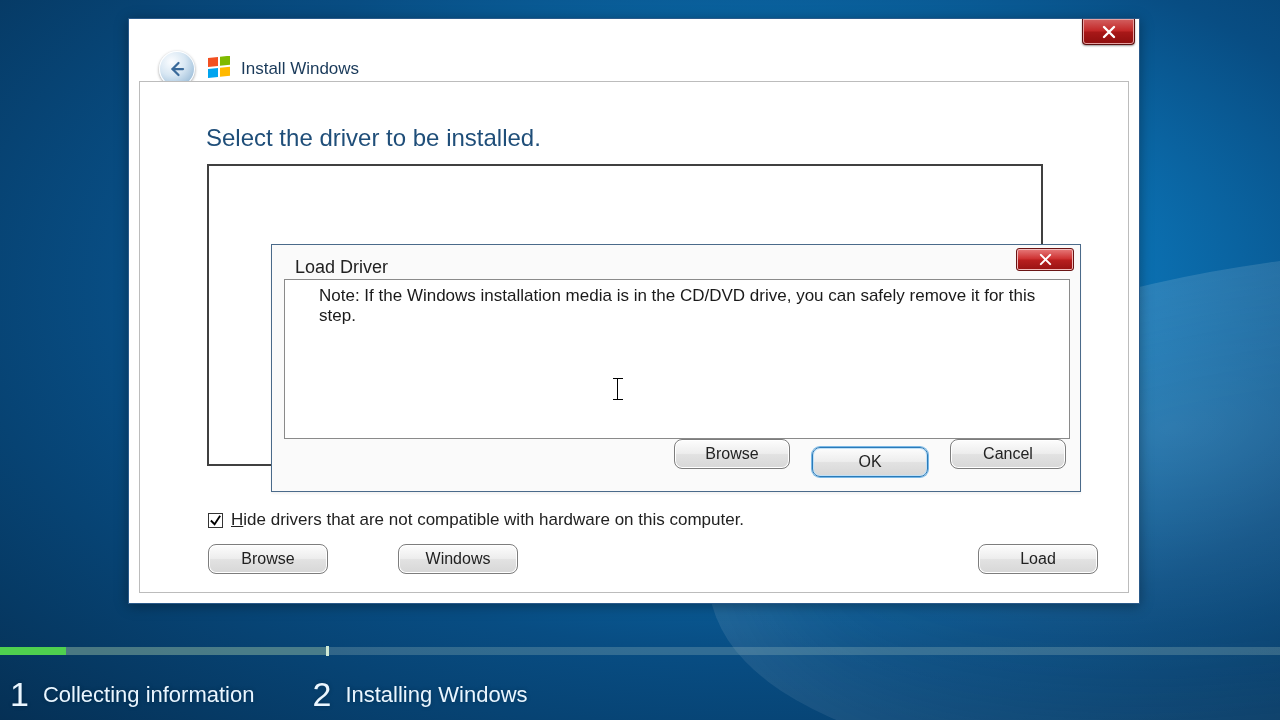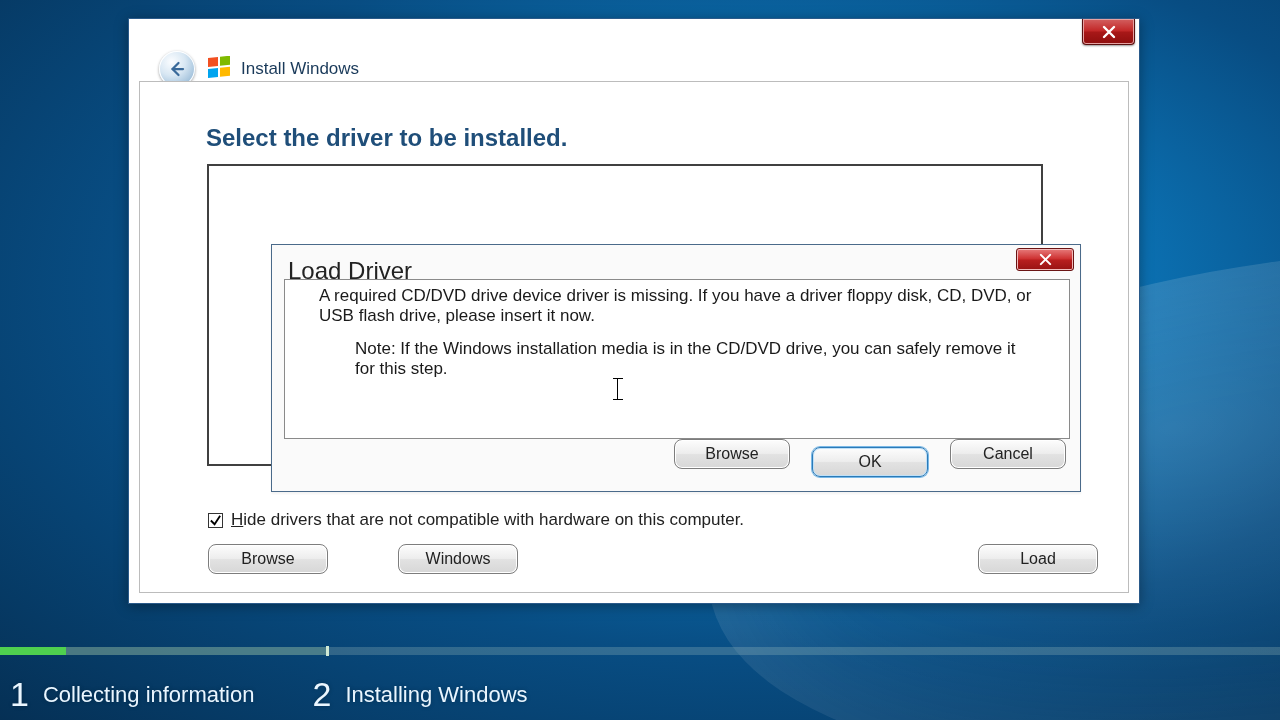--- a/index.html
+++ b/index.html
@@ -46,21 +46,21 @@
   }
   .win-title {
     position:absolute; left:97px; top:40px; font-size:17px; color:#1a3a5a;
   }
   .page-body {
     position:absolute; left:10px; top:62px; right:10px; bottom:10px;
     border:1px solid #bcbcbc; background:#fff;
   }
   .page-heading {
     position:absolute; left:66px; top:42px;
-    font-size:24px; color:#1f4e79; font-weight:700;
+    font-size:24px; color:#1f4e79; font-weight:400;
   }
   .driver-list {
     position:absolute; left:67px; top:82px; width:836px; height:302px;
     border:2px solid #404040; background:#fff;
   }
   .hide-check {
     position:absolute; left:68px; top:428px; display:flex; align-items:center; gap:8px;
     font-size:17px; color:#222;
   }
   .hide-check .cb {
@@ -91,21 +91,21 @@
   .bottom-row .spacer { flex:1; }
   .bottom-row .btn { min-width:120px; }
 
   
   .modal {
     position:absolute; left:271px; top:244px; width:810px; height:248px;
     background:#fafafa; border:1px solid #4a6a8a;
     box-shadow:0 2px 2px rgba(0,0,0,0.05);
   }
   .modal-title {
-    position:absolute; left:16px; top:12px; font-size:24px; color:#222;
+    position:absolute; left:23px; top:12px; font-size:18px; color:#222;
   }
   .modal-close {
     position:absolute; right:6px; top:3px; width:58px; height:23px;
     background: linear-gradient(#e77b7b,#cd2f2f 48%,#b81f1f 52%,#981313);
     border:1px solid #6a1414; border-radius:3px;
     display:flex; align-items:center; justify-content:center;
     box-shadow:inset 0 0 0 1px #f2bcbc;
     cursor:pointer;
   }
   .modal-close svg { width:13px; height:13px; }
@@ -191,21 +191,20 @@
 </div>
 
 <div class="modal">
   <div class="modal-title">Load Driver</div>
   <div class="modal-close">
     <svg viewBox="0 0 14 14">
         <path d="M2 2 L12 12 M12 2 L2 12" stroke="#fff" stroke-width="2.2" stroke-linecap="round"></path>
       </svg>
   </div>
   <div class="modal-body">
-    <p>A required CD/DVD drive device driver is missing. If you have a driver floppy disk, CD, DVD, or USB flash drive, please insert it now.</p>
     <p>Note: If the Windows installation media is in the CD/DVD drive, you can safely remove it for this step.</p>
     <span class="caret">
         <span class="bar"></span>
       </span>
   </div>
   <div class="modal-buttons">
     <span class="btn ul">Browse</span>
     <span class="btn default">OK</span>
     <span class="btn">Cancel</span>
   </div>

